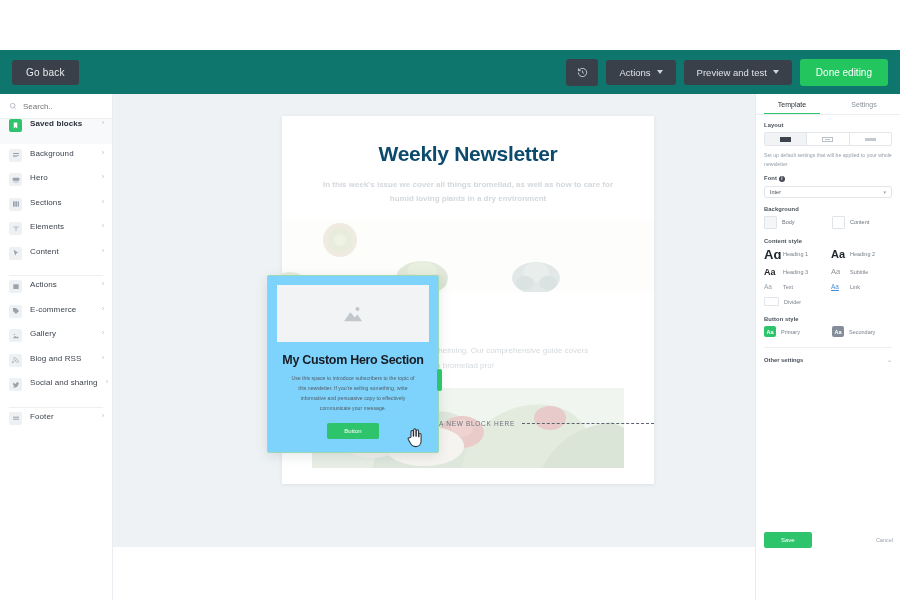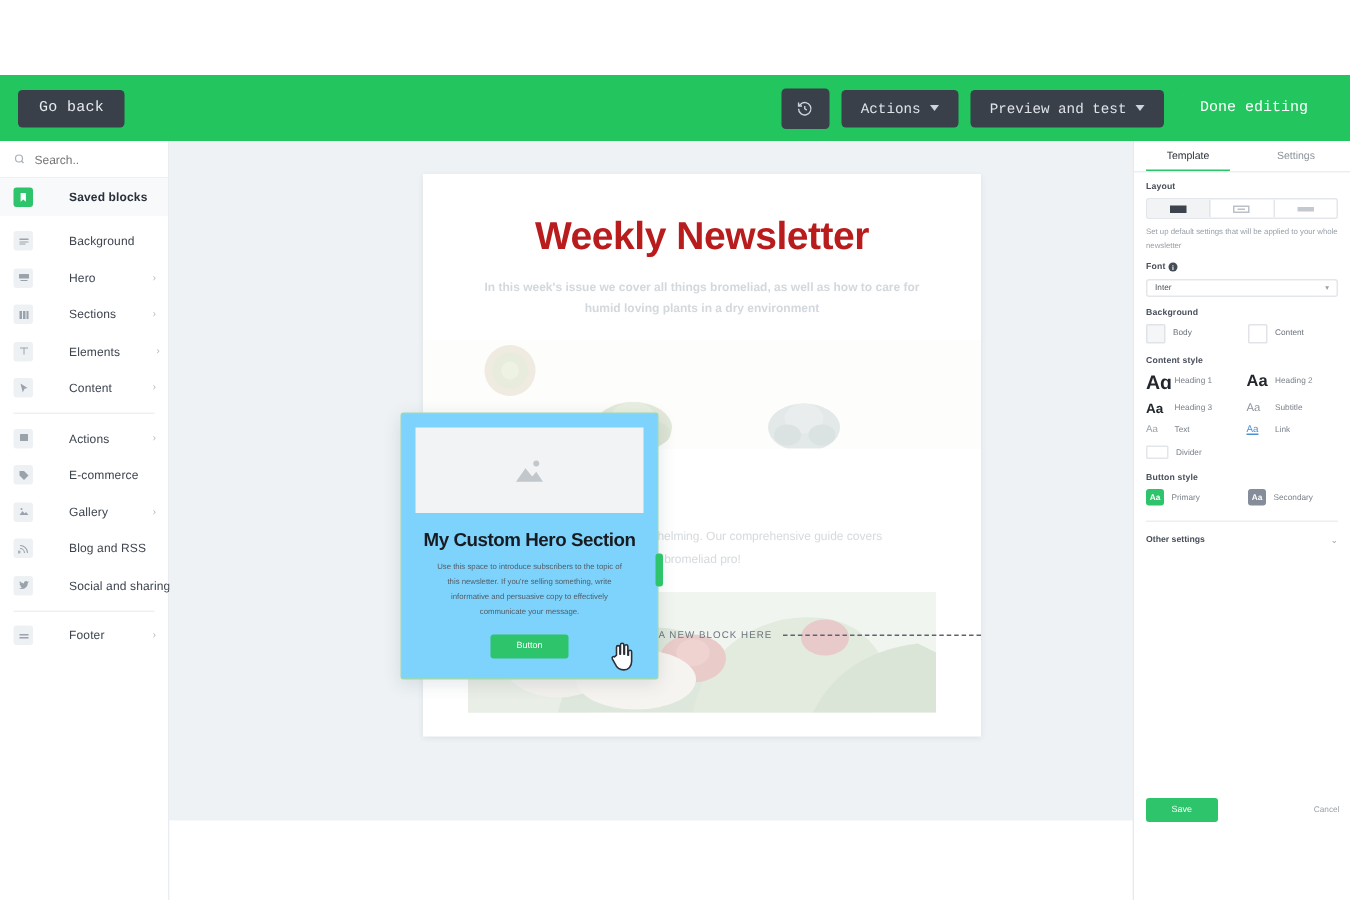--- a/index.html
+++ b/index.html
@@ -7,22 +7,22 @@
     width:900px;height:600px;overflow:hidden;
     font-family:"Liberation Sans",sans-serif;
     background:#ffffff;color:#2b2f38;
     -webkit-font-smoothing:antialiased;
   }
   .app{position:relative;width:900px;height:600px;display:flex;flex-direction:column;background:#ffffff;}
 
   
   .topbar{
     position:absolute;left:0;top:50px;width:900px;height:44px;
-    background:#22c55e;display:flex;align-items:center;
-    padding:0 12px;box-sizing:border-box;font-family:Liberation Mono, monospace;
+    background:#0f766e;display:flex;align-items:center;
+    padding:0 12px;box-sizing:border-box;
   }
   .btn-goback{
     background:#39404a;color:#e8ebef;border:0;border-radius:3px;
     font-size:10px;padding:7px 14px;cursor:pointer;font-family:inherit;
     letter-spacing:.2px;
   }
   .topbar-right{margin-left:auto;display:flex;align-items:center;gap:8px;}
   .tb-btn{
     background:#39404a;color:#dfe3e8;border:0;border-radius:3px;
     font-size:9.5px;padding:7px 13px;cursor:pointer;font-family:inherit;
@@ -43,41 +43,41 @@
 
   
   .sidebar{width:113px;height:506px;background:#ffffff;box-sizing:border-box;
     border-right:1px solid #e9edf1;flex:0 0 113px;position:relative;}
   .search-row{display:flex;align-items:center;gap:6px;height:24px;padding:0 9px;border-bottom:1px solid #eef1f4;}
   .search-input{
     border:0;outline:0;font-size:8px;color:#9aa3ad;background:transparent;
     font-family:inherit;width:70px;padding:0;
   }
   .side-item{
-    display:flex;align-items:center;gap:24px;height:24.5px;padding:0 8px 0 9px;
+    display:flex;align-items:flex-start;gap:8px;height:24.5px;padding:0 8px 0 9px;
     box-sizing:border-box;cursor:pointer;position:relative;
   }
   .side-item.saved{background:#f7f9fb;}
   .si-ico{width:13px;height:13px;border-radius:2px;background:#eef1f4;flex:0 0 13px;
     display:flex;align-items:center;justify-content:center;}
   .si-ico.green{background:#2ec46b;}
   .si-label{font-size:8px;color:#3d444e;white-space:nowrap;letter-spacing:.1px;}
   .si-label.bold{font-weight:bold;color:#2b313a;}
   .si-chev{margin-left:auto;font-size:7px;color:#b6bcc4;}
   .side-sep{height:1px;background:#eef1f4;margin:4px 9px;}
   .side-gap{height:5px;}
 
   
   .canvas{flex:1;position:relative;overflow:hidden;background:#eef2f5;}
   .sheet{
     position:absolute;left:169px;top:22px;width:372px;
     background:#ffffff;box-shadow:0 1px 4px rgba(40,55,75,.09);
   }
   .nl-head{padding:26px 30px 14px;text-align:center;}
-  .nl-title{font-size:26px;font-weight:bold;color:#b91c1c;letter-spacing:-.3px;margin:0 0 12px;}
+  .nl-title{font-size:21px;font-weight:bold;color:#0c4a6e;letter-spacing:-.3px;margin:0 0 12px;}
   .nl-sub{font-size:8px;color:#d3d8dd;line-height:1.75;margin:0;font-weight:bold;}
   .nl-photo{height:72px;width:100%;position:relative;overflow:hidden;background:#fbfbf9;}
   .nl-photo2{height:80px;width:100%;position:relative;overflow:hidden;background:#e9efe7;margin-top:4px;}
   .sheet-pad{height:8px;}
   .post-sec{padding:18px 30px 10px;}
   .post-title{font-size:15px;font-weight:bold;color:#d0d5da;margin:0 0 9px;letter-spacing:-.2px;}
   .post-body{font-size:8px;color:#d5dade;line-height:1.85;margin:0;}
   .photo-wrap{padding:0 30px 16px;}
 
   

